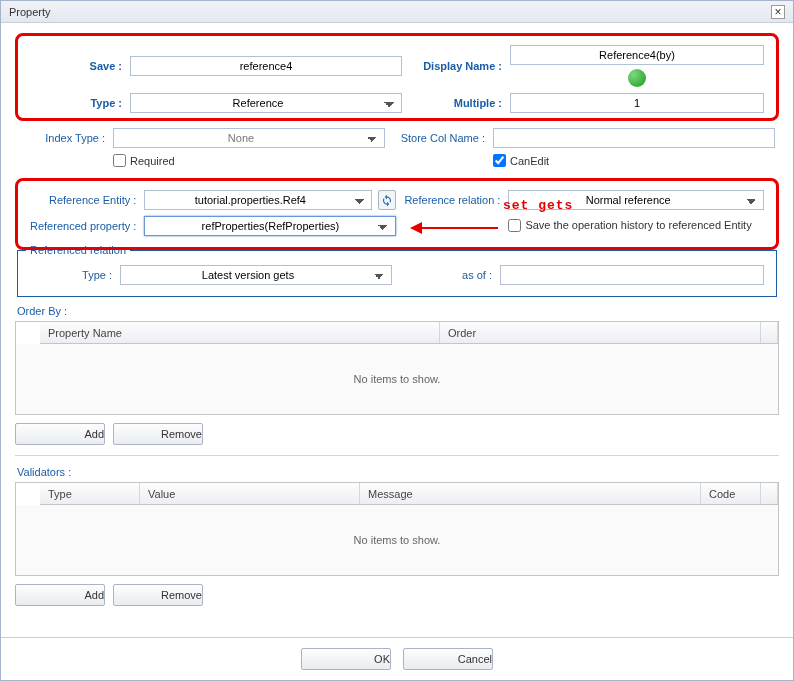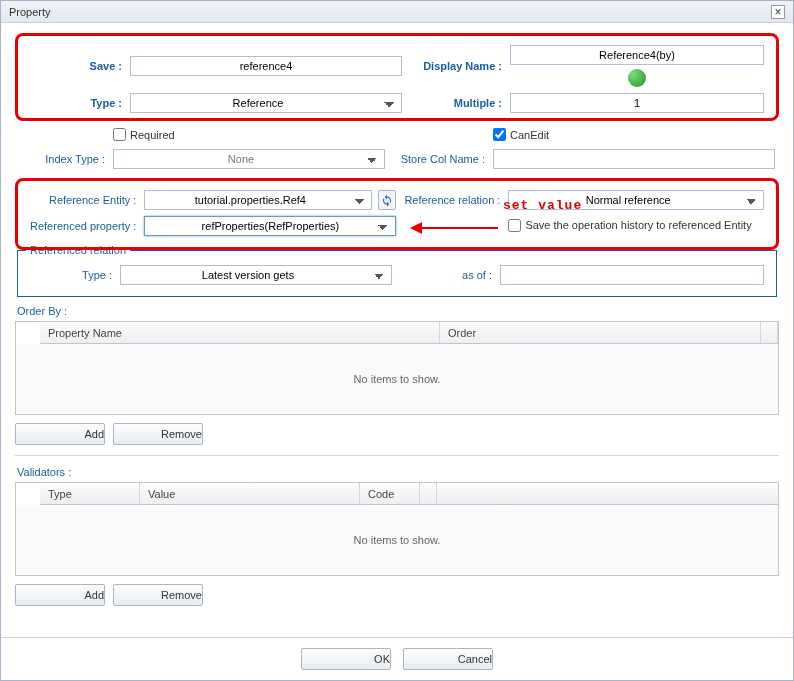--- a/index.html
+++ b/index.html
@@ -221,40 +221,40 @@
           <td class="lbl">Multiple :</td>
           <td><input type="text" class="field" value="1" style=""></td>
         </tr>
       </tbody>
         </table>
     </div>
 
     <table class="form-table" style="margin-top:4px">
       <tbody>
           <tr>
+        <td class="lbl-normal">Index Type :</td>
+        <td><select class="field ro"><option>None</option></select></td>
+        <td class="lbl-normal">Store Col Name :</td>
+        <td><input type="text" class="field" value="" style=""></td>
+      </tr>
+      <tr>
         <td style="width:94px"></td>
         <td style="width:280px">
           <label class="checkbox-wrap">
             <input type="checkbox" style="">
             <span>Required</span>
           </label>
         </td>
         <td style="width:100px"></td>
         <td>
           <label class="checkbox-wrap">
             <input type="checkbox" checked="" style="">
             <span>CanEdit</span>
           </label>
         </td>
-      </tr>
-      <tr>
-        <td class="lbl-normal">Index Type :</td>
-        <td><select class="field ro"><option>None</option></select></td>
-        <td class="lbl-normal">Store Col Name :</td>
-        <td><input type="text" class="field" value="" style=""></td>
       </tr>
     </tbody>
       </table>
 
     <div style="position:relative; margin-top:6px;">
       <div class="redbox" style="padding-bottom:8px;">
         <table class="form-table">
           <tbody>
               <tr>
             <td class="lbl-normal" style="width:90px">Reference Entity :</td>
@@ -285,21 +285,21 @@
             </td>
           </tr>
         </tbody>
           </table>
       </div>
 
       <svg width="90" height="20" style="position:absolute; left:395px; top:40px; pointer-events:none;">
         <line x1="88" y1="10" x2="10" y2="10" stroke="#e60000" stroke-width="2"></line>
         <polygon points="0,10 12,4 12,16" fill="#e60000"></polygon>
       </svg>
-      <div class="annot" style="left:488px; top:20px;">set value</div>
+      <div class="annot" style="left:488px; top:20px;">set gets</div>
 
       <fieldset class="refver" style="margin-top:-6px;">
         <legend>Referenced relation</legend>
         <table class="form-table">
           <tbody>
               <tr>
             <td class="lbl-normal" style="width:90px">Type :</td>
             <td style="width:280px"><select class="field"><option>Latest version gets</option></select></td>
             <td class="lbl-normal" style="width:100px">as of :</td>
             <td><input type="text" class="field" value="" style=""></td>
@@ -323,20 +323,21 @@
       <span class="btn">Remove</span>
     </div>
 
     <hr class="sep">
 
     <div class="section-hdr">Validators :</div>
     <div class="grid">
       <div class="grid-head">
         <div class="col" style="flex:0 0 100px">Type</div>
         <div class="col" style="flex:0 0 220px">Value</div>
+        <div class="col" style="flex:1">Message</div>
         <div class="col" style="flex:0 0 60px">Code</div>
         <div class="col" style="flex:0 0 16px"></div>
       </div>
       <div class="grid-body">No items to show.</div>
     </div>
     <div class="btn-row">
       <span class="btn">Add</span>
       <span class="btn">Remove</span>
     </div>
 

